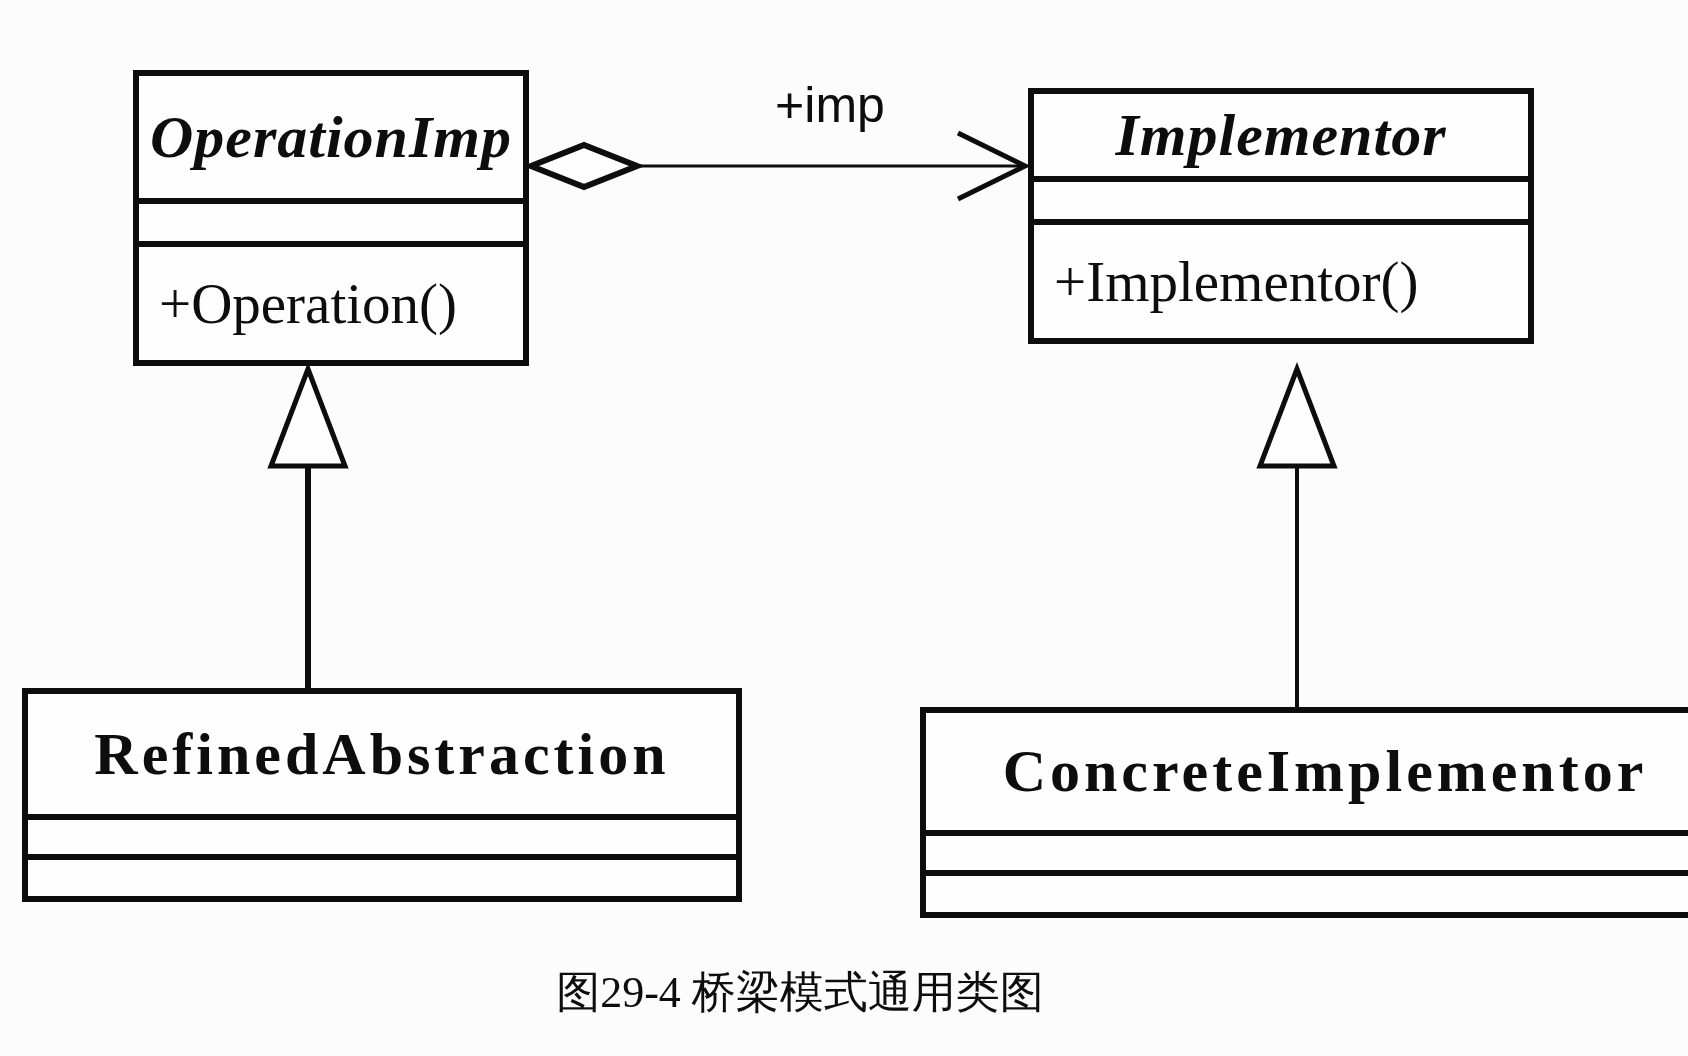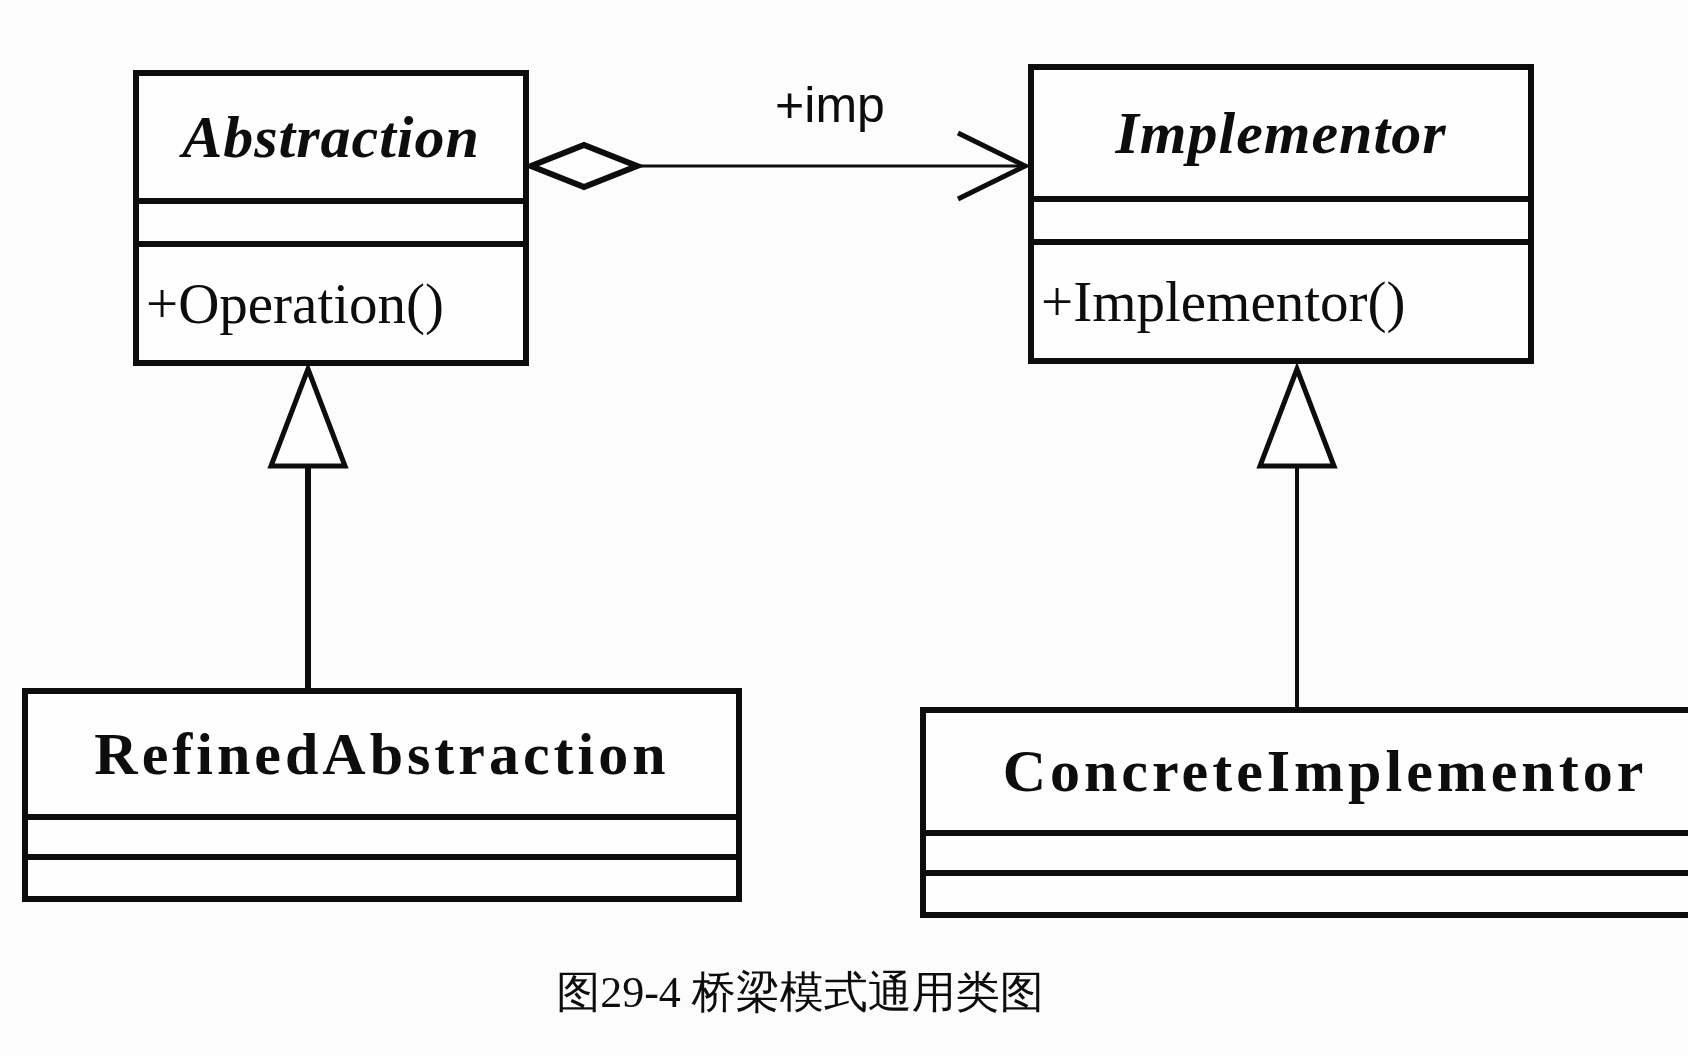--- a/index.html
+++ b/index.html
@@ -51,25 +51,25 @@
     flex: 0 0 auto;
   }
   .sec-attrs-top    { height: 37px; }
   .sec-methods-top  { height: 113px; }
   .sec-attrs-bot    { height: 34px; }
   .sec-methods-bot  { height: 36px; }
   .cls-methods {
     display: flex;
     align-items: center;
     font-size: 57px;
-    padding-left: 7px;
+    padding-left: 20px;
     white-space: nowrap;
   }
   #box-abstraction  { left: 133px;  top: 70px;  width: 396px; height: 296px; }
-  #box-implementor  { left: 1028px; top: 64px;  width: 506px; height: 300px; }
+  #box-implementor  { left: 1028px; top: 88px;  width: 506px; height: 256px; }
   #box-refined      { left: 22px;   top: 688px; width: 720px; height: 214px; }
   #box-concrete     { left: 920px;  top: 707px; width: 810px; height: 211px; }
   .assoc-label {
     position: absolute;
     z-index: 2;
     left: 680px;
     top: 76px;
     width: 300px;
     text-align: center;
     font-family: "Liberation Sans", sans-serif;
@@ -100,21 +100,21 @@
   
   <line x1="308" y1="462" x2="308" y2="692" stroke="#0d0d0d" stroke-width="6"></line>
   <polygon points="308,369 271,466 345,466" fill="#fefefe" stroke="#0d0d0d" stroke-width="5"></polygon>
 
   
   <line x1="1297" y1="462" x2="1297" y2="711" stroke="#0d0d0d" stroke-width="4"></line>
   <polygon points="1297,369 1260,466 1334,466" fill="#fefefe" stroke="#0d0d0d" stroke-width="5"></polygon>
 </svg>
 
 <div class="uml-class abstract" id="box-abstraction">
-  <div class="cls-title">Abstraction</div>
+  <div class="cls-title">OperationImp</div>
   <div class="cls-sec sec-attrs-top"></div>
   <div class="cls-sec sec-methods-top cls-methods">
     <span>+Operation()</span>
   </div>
 </div>
 
 <div class="uml-class abstract" id="box-implementor">
   <div class="cls-title">Implementor</div>
   <div class="cls-sec sec-attrs-top"></div>
   <div class="cls-sec sec-methods-top cls-methods">

